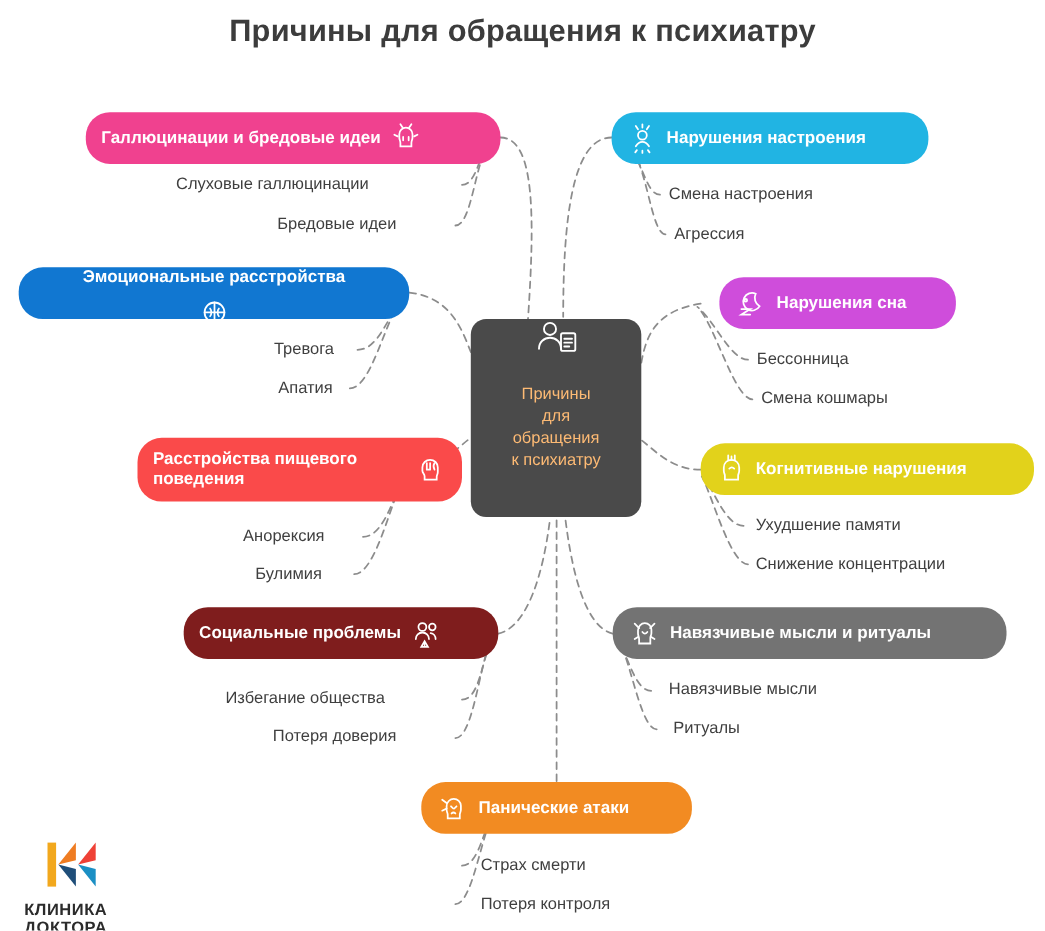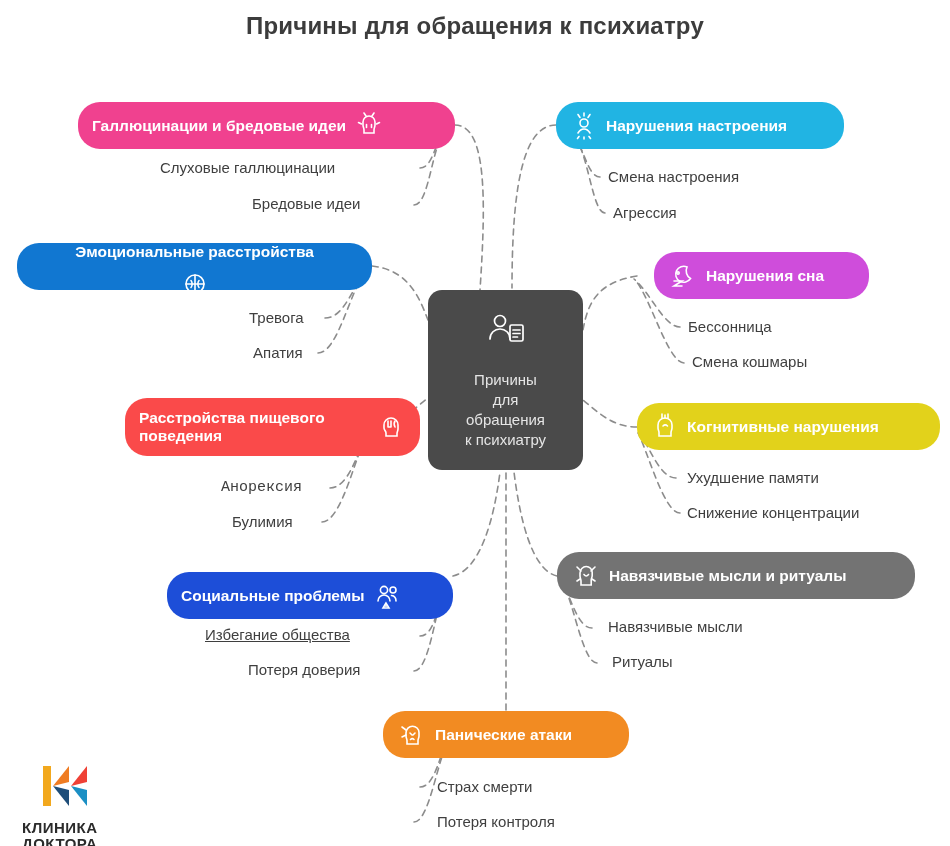--- a/index.html
+++ b/index.html
@@ -28,41 +28,40 @@
     height: 846px;
     pointer-events: none;
   }
 
   .title {
     position: absolute;
     left: 0;
     top: 12px;
     width: 950px;
     text-align: center;
-    font-size: 24px;
+    font-size: 28px;
     font-weight: bold;
     color: #3c3c3c;
     letter-spacing: .2px;
   }
 
   
   .center-node {
     position: absolute;
     left: 428px;
     top: 290px;
     width: 155px;
     height: 180px;
     background: #4a4a4a;
     border-radius: 14px;
-    color: #e5e5e5;
+    color: #fdba74;
     display: flex;
     flex-direction: column;
     align-items: center;
     justify-content: flex-start;
-    padding-top: 22px;
     box-sizing: border-box;
   }
   .center-node .c-text {
     margin-top: 14px;
     font-size: 15px;
     line-height: 20px;
     text-align: center;
     font-weight: 400;
   }
 
@@ -233,50 +232,50 @@
 
   <div class="pill two-line" style="left:77px; top:398px; width:295px; background:#fa4a4a;margin-left:48px;">
     <span class="pill-label">Расстройства пищевого поведения</span>
     <span class="ico">
       <svg width="30" height="30" viewBox="0 0 30 30" fill="none" stroke="#ffffff" stroke-width="1.6" stroke-linecap="round">
         <path d="M8 13c0-4 3.2-7 7-7 3.8 0 7 3 7 7v4c0 2-1 3-1 4.5V24H10v-3c0-2-2-3-2-5z"></path>
         <path d="M12 9v6M15 9v6M12 15h3M19 9c-1 1.5-1 4 0 6"></path>
       </svg>
     </span>
   </div>
-  <div class="sub" style="left:221px; top:479px;font-family:Liberation Mono, monospace;">Анорексия</div>
+  <div class="sub" style="left:221px; top:479px;">Анорексия</div>
   <div class="sub" style="left:232px; top:513px;">Булимия</div>
 
   <div class="pill" style="left:637px; top:403px; width:303px; background:#e2d21b;">
     <span class="ico">
       <svg width="28" height="30" viewBox="0 0 28 30" fill="none" stroke="#ffffff" stroke-width="1.6" stroke-linecap="round">
         <path d="M7 13c0-4 3-7 7-7s7 3 7 7v3c0 2-1 3-1 4.5V24H8v-3.5C8 19 7 18 7 16z"></path>
         <path d="M11 6V2M17 6V2M14 6V3"></path>
         <path d="M12 14c1.5-1.5 3-1.5 4.5 0"></path>
       </svg>
     </span>
     <span class="pill-label">Когнитивные нарушения</span>
   </div>
   <div class="sub" style="left:687px; top:469px;">Ухудшение памяти</div>
   <div class="sub" style="left:687px; top:504px;">Снижение концентрации</div>
 
-  <div class="pill" style="left:167px; top:572px; width:286px; background:#1d4ed8;">
+  <div class="pill" style="left:167px; top:552px; width:286px; background:#7f1d1d;">
     <span class="pill-label">Социальные проблемы</span>
     <span class="ico">
       <svg width="30" height="30" viewBox="0 0 30 30" fill="none" stroke="#ffffff" stroke-width="1.6" stroke-linecap="round">
         <circle cx="11" cy="9" r="3.6"></circle>
           <circle cx="20" cy="9" r="3"></circle>
         <path d="M5 20c0-3.3 2.7-6 6-6s6 2.7 6 6"></path>
         <path d="M18.5 14.5c2.6.3 4.5 2.6 4.5 5.5"></path>
         <path d="M13 22l-3 5h6z"></path>
           <path d="M13 24v1.5"></path>
       </svg>
     </span>
   </div>
-  <div class="sub" style="left:205px; top:626px;text-decoration:underline;">Избегание общества</div>
+  <div class="sub" style="left:205px; top:626px;">Избегание общества</div>
   <div class="sub" style="left:248px; top:661px;">Потеря доверия</div>
 
   <div class="pill" style="left:557px; top:552px; width:358px; background:#737373;">
     <span class="ico">
       <svg width="30" height="30" viewBox="0 0 30 30" fill="none" stroke="#ffffff" stroke-width="1.6" stroke-linecap="round">
         <path d="M9 12c0-3.5 2.8-6.5 6.2-6.5 3.4 0 6 2.7 6 6v3c0 2-1 3-1 4.5V24H10v-4c0-2-1-3-1-5z"></path>
         <path d="M6 6l4 4M24 6l-4 4M6 20l3-2M24 20l-3-2"></path>
         <path d="M13 13.5c1.5 2 3 2 4.5 0"></path>
       </svg>
     </span>

